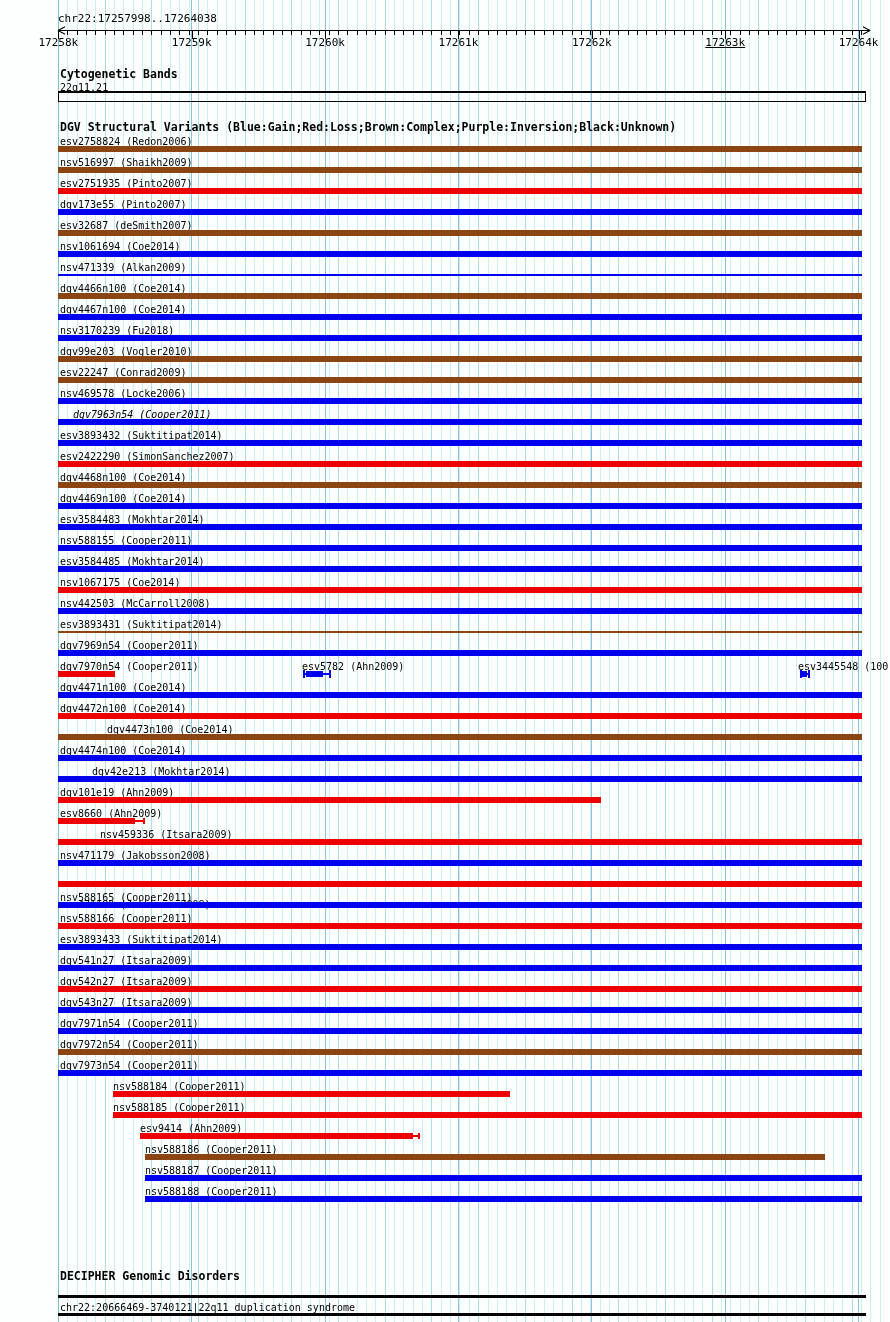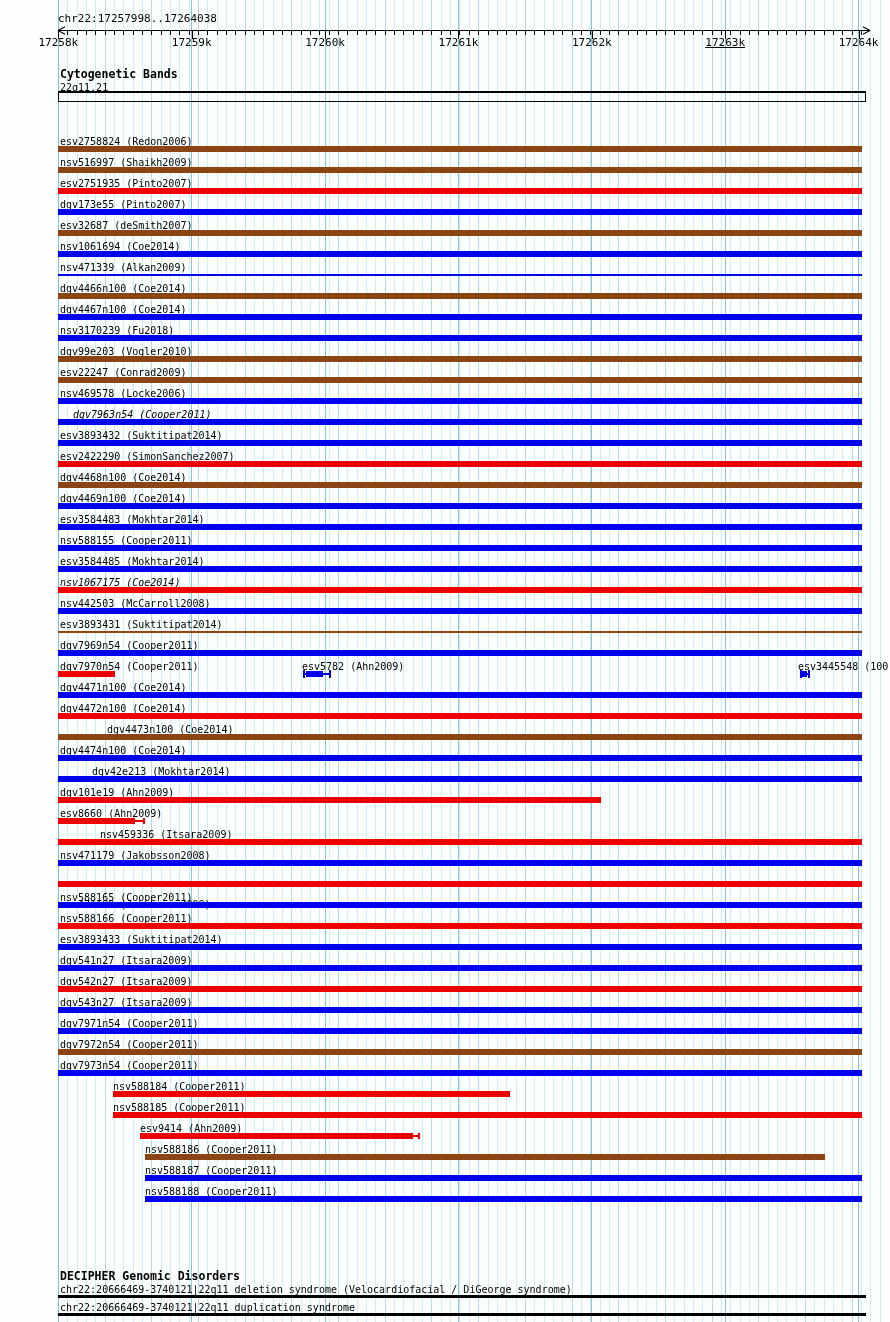--- a/index.html
+++ b/index.html
@@ -54,20 +54,21 @@
       <div class="majortick" style="left: 725.15px;"></div>
       <div class="ticklabel" style="left: 725.15px; text-decoration: underline;">17263k</div>
       <div class="majortick" style="left: 858.52px;"></div>
       <div class="ticklabel" style="left: 858.52px;">17264k</div>
     </div>
 
   <div class="hdr" style="left:60px;top:68px;">Cytogenetic Bands</div>
   <div class="t" style="left:60px;top:82px;">22q11.21</div>
   <div class="cytoband"></div>
 
+  <div class="hdr" style="left:60px;top:121px;">DGV Structural Variants (Blue:Gain;Red:Loss;Brown:Complex;Purple:Inversion;Black:Unknown)</div>
   <div>
       <div class="flabel" style="left: 60px; top: 136px;">esv2758824 (Redon2006)</div>
       <div class="fbar" style="left: 58px; top: 146px; width: 804px; background: rgb(139, 69, 19);"></div>
       <div class="flabel" style="left: 60px; top: 157px;">nsv516997 (Shaikh2009)</div>
       <div class="fbar" style="left: 58px; top: 167px; width: 804px; background: rgb(139, 69, 19);"></div>
       <div class="flabel" style="left: 60px; top: 178px;">esv2751935 (Pinto2007)</div>
       <div class="fbar" style="left: 58px; top: 188px; width: 804px; background: rgb(238, 0, 0);"></div>
       <div class="flabel" style="left: 60px; top: 199px;">dgv173e55 (Pinto2007)</div>
       <div class="fbar" style="left: 58px; top: 209px; width: 804px; background: rgb(0, 0, 238);"></div>
       <div class="flabel" style="left: 60px; top: 220px;">esv32687 (deSmith2007)</div>
@@ -97,21 +98,21 @@
       <div class="flabel" style="left: 60px; top: 472px;">dgv4468n100 (Coe2014)</div>
       <div class="fbar" style="left: 58px; top: 482px; width: 804px; background: rgb(139, 69, 19);"></div>
       <div class="flabel" style="left: 60px; top: 493px;">dgv4469n100 (Coe2014)</div>
       <div class="fbar" style="left: 58px; top: 503px; width: 804px; background: rgb(0, 0, 238);"></div>
       <div class="flabel" style="left: 60px; top: 514px;">esv3584483 (Mokhtar2014)</div>
       <div class="fbar" style="left: 58px; top: 524px; width: 804px; background: rgb(0, 0, 238);"></div>
       <div class="flabel" style="left: 60px; top: 535px;">nsv588155 (Cooper2011)</div>
       <div class="fbar" style="left: 58px; top: 545px; width: 804px; background: rgb(0, 0, 238);"></div>
       <div class="flabel" style="left: 60px; top: 556px;">esv3584485 (Mokhtar2014)</div>
       <div class="fbar" style="left: 58px; top: 566px; width: 804px; background: rgb(0, 0, 238);"></div>
-      <div class="flabel" style="left: 60px; top: 577px; font-style: italic;">nsv1067175 (Coe2014)</div>
+      <div class="flabel" style="left: 60px; top: 577px;">nsv1067175 (Coe2014)</div>
       <div class="fbar" style="left: 58px; top: 587px; width: 804px; background: rgb(238, 0, 0);"></div>
       <div class="flabel" style="left: 60px; top: 598px;">nsv442503 (McCarroll2008)</div>
       <div class="fbar" style="left: 58px; top: 608px; width: 804px; background: rgb(0, 0, 238);"></div>
       <div class="flabel" style="left: 60px; top: 619px;">esv3893431 (Suktitipat2014)</div>
       <div class="fthin" style="left: 58px; top: 631px; width: 804px; background: rgb(139, 69, 19);"></div>
       <div class="flabel" style="left: 60px; top: 640px;">dgv7969n54 (Cooper2011)</div>
       <div class="fbar" style="left: 58px; top: 650px; width: 804px; background: rgb(0, 0, 238);"></div>
       <div class="flabel" style="left: 60px; top: 661px;">dgv7970n54 (Cooper2011)</div>
       <div class="fbar" style="left: 58px; top: 671px; width: 57px; background: rgb(238, 0, 0);"></div>
       <div class="flabel" style="left: 302px; top: 661px;">esv5782 (Ahn2009)</div>
@@ -174,17 +175,16 @@
       <div class="fcap" style="left: 418px; top: 1133px; height: 6px; background: rgb(238, 0, 0);"></div>
       <div class="flabel" style="left: 145px; top: 1144px;">nsv588186 (Cooper2011)</div>
       <div class="fbar" style="left: 145px; top: 1154px; width: 680px; background: rgb(139, 69, 19);"></div>
       <div class="flabel" style="left: 145px; top: 1165px;">nsv588187 (Cooper2011)</div>
       <div class="fbar" style="left: 145px; top: 1175px; width: 717px; background: rgb(0, 0, 238);"></div>
       <div class="flabel" style="left: 145px; top: 1186px;">nsv588188 (Cooper2011)</div>
       <div class="fbar" style="left: 145px; top: 1196px; width: 717px; background: rgb(0, 0, 238);"></div>
     </div>
 
   <div class="hdr" style="left:60px;top:1270px;">DECIPHER Genomic Disorders</div>
-  <div class="t" style="left:60px;top:1284px;">chr22:20666469-3740121|22q11 deletion syndrome (Velocardiofacial / DiGeorge syndrome)</div>
   <div class="dbar" style="top:1295px;"></div>
   <div class="t" style="left:60px;top:1302px;">chr22:20666469-3740121|22q11 duplication syndrome</div>
   <div class="dbar" style="top:1313px;"></div>
 </div>
 
 </body></html>

